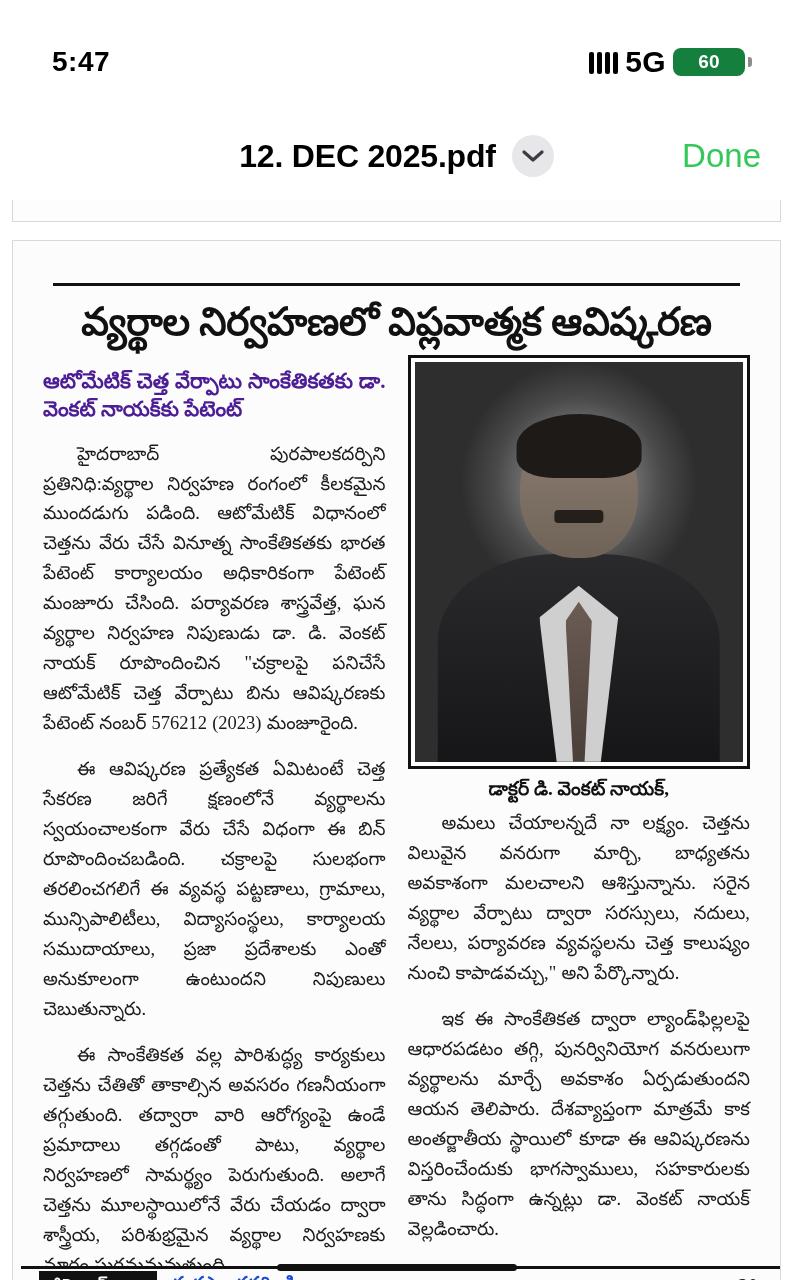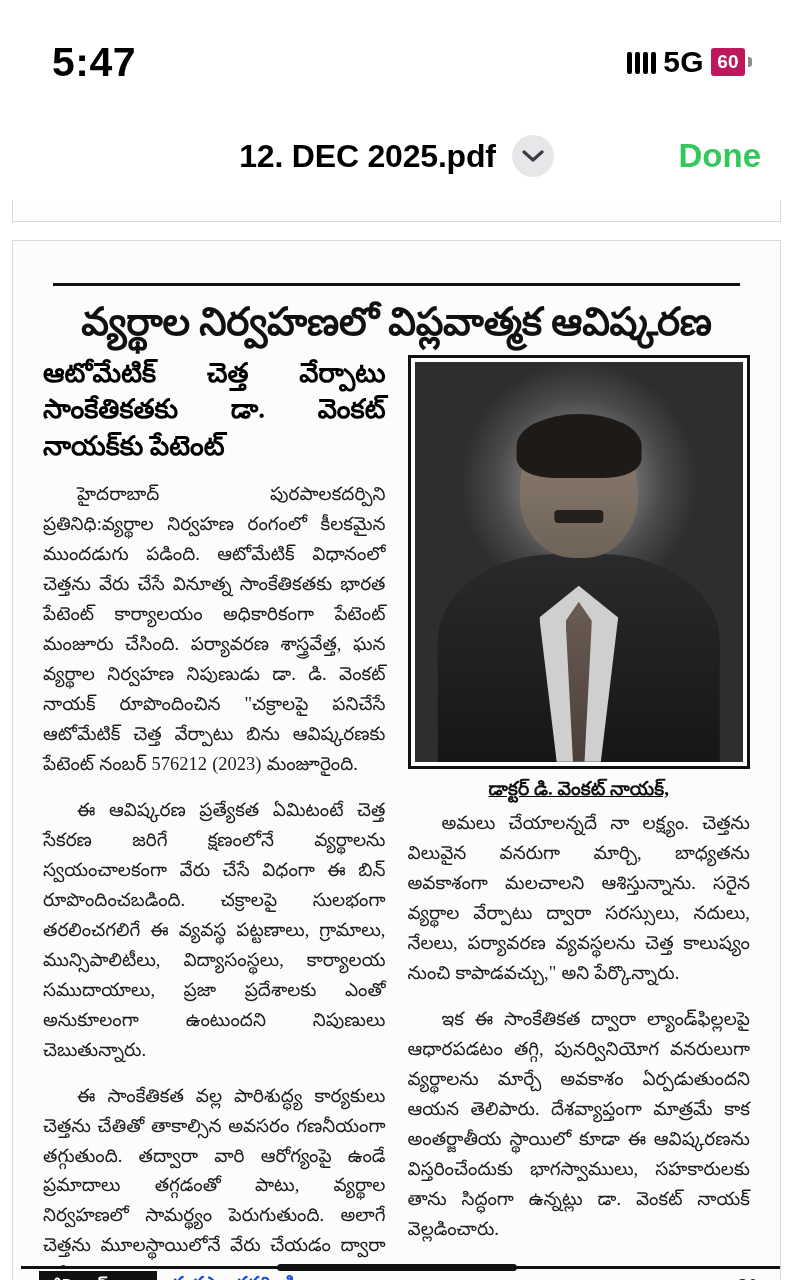--- a/index.html
+++ b/index.html
@@ -19,21 +19,21 @@
   .status-bar {
     height: 112px;
     display: flex;
     align-items: center;
     justify-content: space-between;
     padding: 0 48px 0 52px;
     box-sizing: border-box;
     background: #ffffff;
   }
   .status-time {
-    font-size: 41px;
+    font-size: 28px;
     font-weight: 600;
     color: #000;
     letter-spacing: 0.5px;
     padding-top: 12px;
   }
   .status-right {
     display: flex;
     align-items: center;
     gap: 7px;
     padding-top: 12px;
@@ -55,24 +55,24 @@
   .signal-bars i:nth-child(3) { height: 22px; }
   .signal-bars i:nth-child(4) { height: 22px; }
   .net-label {
     font-size: 30px;
     font-weight: 600;
     color: #000;
     letter-spacing: 0.4px;
   }
   .battery {
     position: relative;
-    width: 34px;
+    width: 72px;
     height: 28px;
-    border-radius: 3px;
-    background: #be185d;
+    border-radius: 8px;
+    background: #15803d;
     display: flex;
     align-items: center;
     justify-content: center;
   }
   .battery .lvl {
     font-size: 19px;
     font-weight: 700;
     color: #fff;
     letter-spacing: 0.3px;
   }
@@ -117,21 +117,21 @@
     justify-content: center;
   }
   .chev-btn svg { display: block; }
   .done-btn {
     position: absolute;
     right: 32px;
     top: 50%;
     transform: translateY(-50%);
     font-size: 33px;
     color: #34c759;
-    font-weight: 700;
+    font-weight: 400;
     margin-left: 13px;
   }
 
   
   .viewer {
     background: #ffffff;
     padding: 0;
   }
   .prev-page-edge {
     margin: 0 12px;
@@ -177,45 +177,44 @@
     display: flex;
     gap: 22px;
   }
   .col {
     flex: 1 1 0;
     min-width: 0;
   }
 
   .subhead {
     font-family: "Liberation Serif", serif;
-    font-size: 27px;
-    font-weight: 700;
-    color: #000000;
+    font-size: 21px;
+    font-weight: 700;
+    color: #4c1d95;
     line-height: 1.35;
-    margin: 0 0 8px 0;
+    margin: 12px 0 8px 0;
     text-align: justify;
   }
 
   p.tx {
     font-family: "Liberation Serif", serif;
     font-size: 18.5px;
     line-height: 1.62;
     color: #1a1a1a;
     margin: 16px 0 7px 0;
     text-align: justify;
     text-indent: 34px;
     word-spacing: 0.5px;
   }
 
   
   .photo-block {
     float: right;
     width: 100%;
     margin: 0 0 8px 0;
-    text-decoration: underline;
   }
   .photo-frame {
     border: 3px solid #111;
     padding: 4px;
     background: #fff;
   }
   .photo {
     width: 100%;
     height: 400px;
     display: block;

